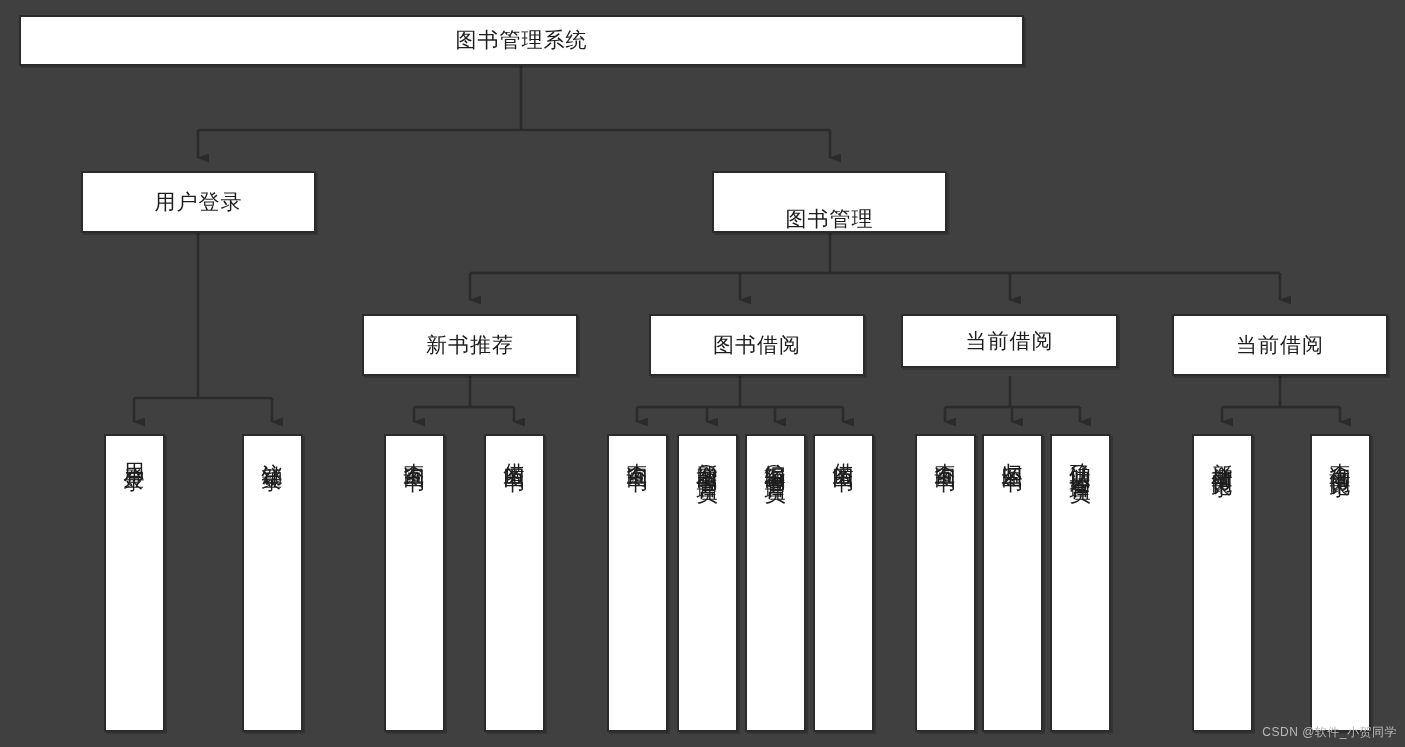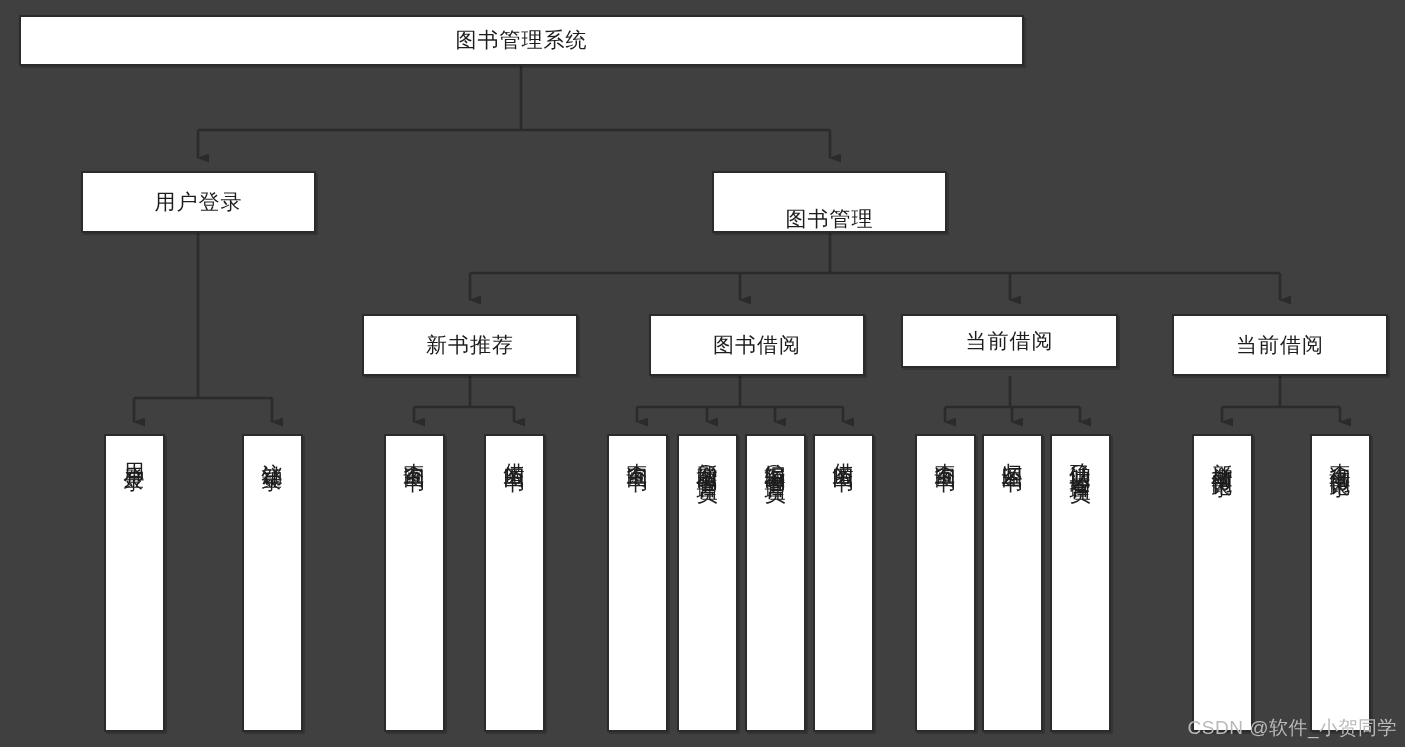--- a/index.html
+++ b/index.html
@@ -52,21 +52,21 @@
     font-size: 21px;
     letter-spacing: 3px;
     line-height: 1;
     white-space: nowrap;
   }
   .watermark {
     position: absolute;
     right: 8px;
     bottom: 6px;
     color: #b9b9b9;
-    font-size: 19px;
+    font-size: 12px;
     letter-spacing: 0.5px;
     white-space: nowrap;
     user-select: none;
   }
 </style>
 </head>
 <body>
 
 <div id="canvas">
 

